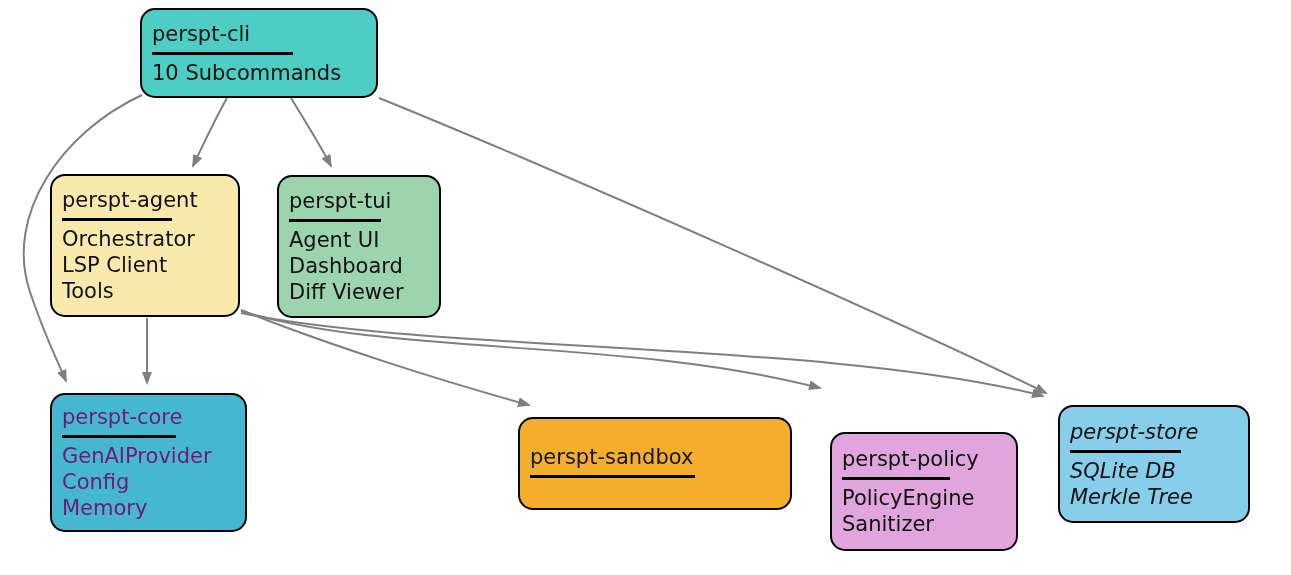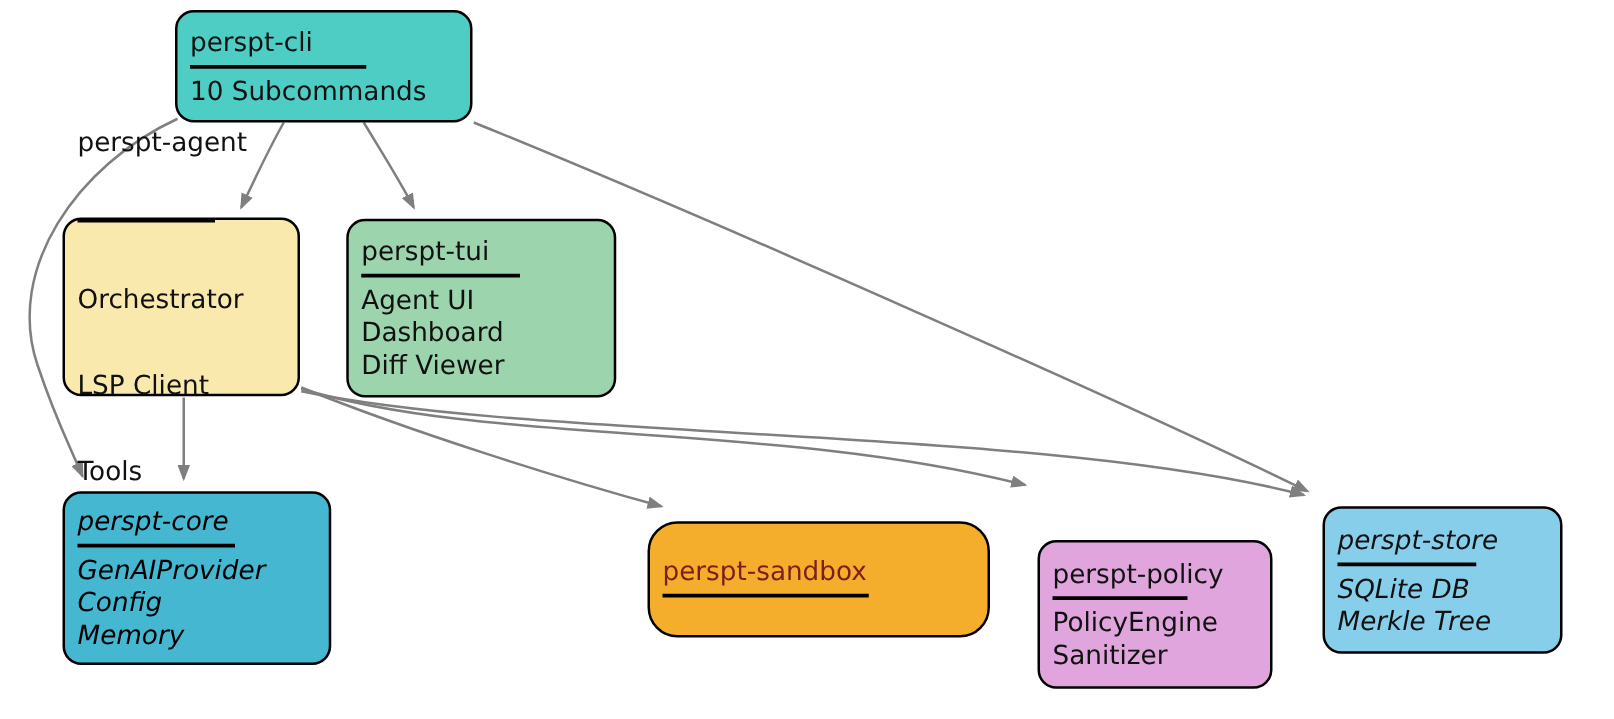--- a/index.html
+++ b/index.html
@@ -80,42 +80,42 @@
         <path class="edge" d="M241,311 C392,357 622,337 820,388" stroke="#7f7f7f" marker-end="url(#arrow)"></path>
         <path class="edge" d="M241,313 C432,353 832,341 1043,396" stroke="#7f7f7f" marker-end="url(#arrow)"></path>
       </g>
   </svg>
   <div id="nodes">
       <div class="node" style="left: 140px; top: 8px; width: 238px; height: 90px; background: rgb(78, 205, 196); border-color: rgb(0, 0, 0); color: rgb(17, 17, 17);">
         <div class="node-title">perspt-cli</div>
         <div class="node-sep"></div>
         <span class="node-line">10 Subcommands</span>
       </div>
-      <div class="node" style="left: 50px; top: 174px; width: 190px; height: 143px; background: rgb(250, 233, 173); border-color: rgb(0, 0, 0); color: rgb(17, 17, 17); gap: 43px;">
+      <div class="node" style="left: 50px; top: 174px; width: 190px; height: 143px; background: rgb(250, 233, 173); border-color: rgb(0, 0, 0); color: rgb(17, 17, 17);">
         <div class="node-title">perspt-agent</div>
         <div class="node-sep"></div>
         <span class="node-line">Orchestrator</span>
         <span class="node-line">LSP Client</span>
         <span class="node-line">Tools</span>
       </div>
-      <div class="node" style="left: 277px; top: 175px; width: 216px; height: 143px; background: rgb(156, 212, 174); border-color: rgb(0, 0, 0); color: rgb(17, 17, 17);">
+      <div class="node" style="left: 277px; top: 175px; width: 164px; height: 143px; background: rgb(156, 212, 174); border-color: rgb(0, 0, 0); color: rgb(17, 17, 17);">
         <div class="node-title">perspt-tui</div>
         <div class="node-sep"></div>
         <span class="node-line">Agent UI</span>
         <span class="node-line">Dashboard</span>
         <span class="node-line">Diff Viewer</span>
       </div>
-      <div class="node" style="left: 50px; top: 393px; width: 215px; height: 139px; background: rgb(69, 183, 209); border-color: rgb(0, 0, 0); color: #000000; font-style: italic;">
+      <div class="node" style="left: 50px; top: 393px; width: 197px; height: 139px; background: rgb(69, 183, 209); border-color: rgb(0, 0, 0); color: #701a75;">
         <div class="node-title">perspt-core</div>
         <div class="node-sep"></div>
         <span class="node-line">GenAIProvider</span>
         <span class="node-line">Config</span>
         <span class="node-line">Memory</span>
       </div>
-      <div class="node" style="left: 518px; top: 417px; width: 274px; height: 93px; background: rgb(245, 174, 43); border-color: rgb(0, 0, 0); color: #7f1d1d; border-radius: 24px;">
+      <div class="node" style="left: 518px; top: 417px; width: 274px; height: 93px; background: rgb(245, 174, 43); border-color: rgb(0, 0, 0); color: #0f172a;">
         <div class="node-title">perspt-sandbox</div>
         <div class="node-sep"></div>
       </div>
       <div class="node" style="left: 830px; top: 403px; width: 188px; height: 119px; background: rgb(223, 165, 220); border-color: rgb(0, 0, 0); color: rgb(17, 17, 17); margin-top: 29px;">
         <div class="node-title">perspt-policy</div>
         <div class="node-sep"></div>
         <span class="node-line">PolicyEngine</span>
         <span class="node-line">Sanitizer</span>
       </div>
       <div class="node" style="left: 1058px; top: 405px; width: 192px; height: 118px; background: rgb(135, 206, 235); border-color: rgb(0, 0, 0); color: rgb(17, 17, 17); font-style: italic;">

